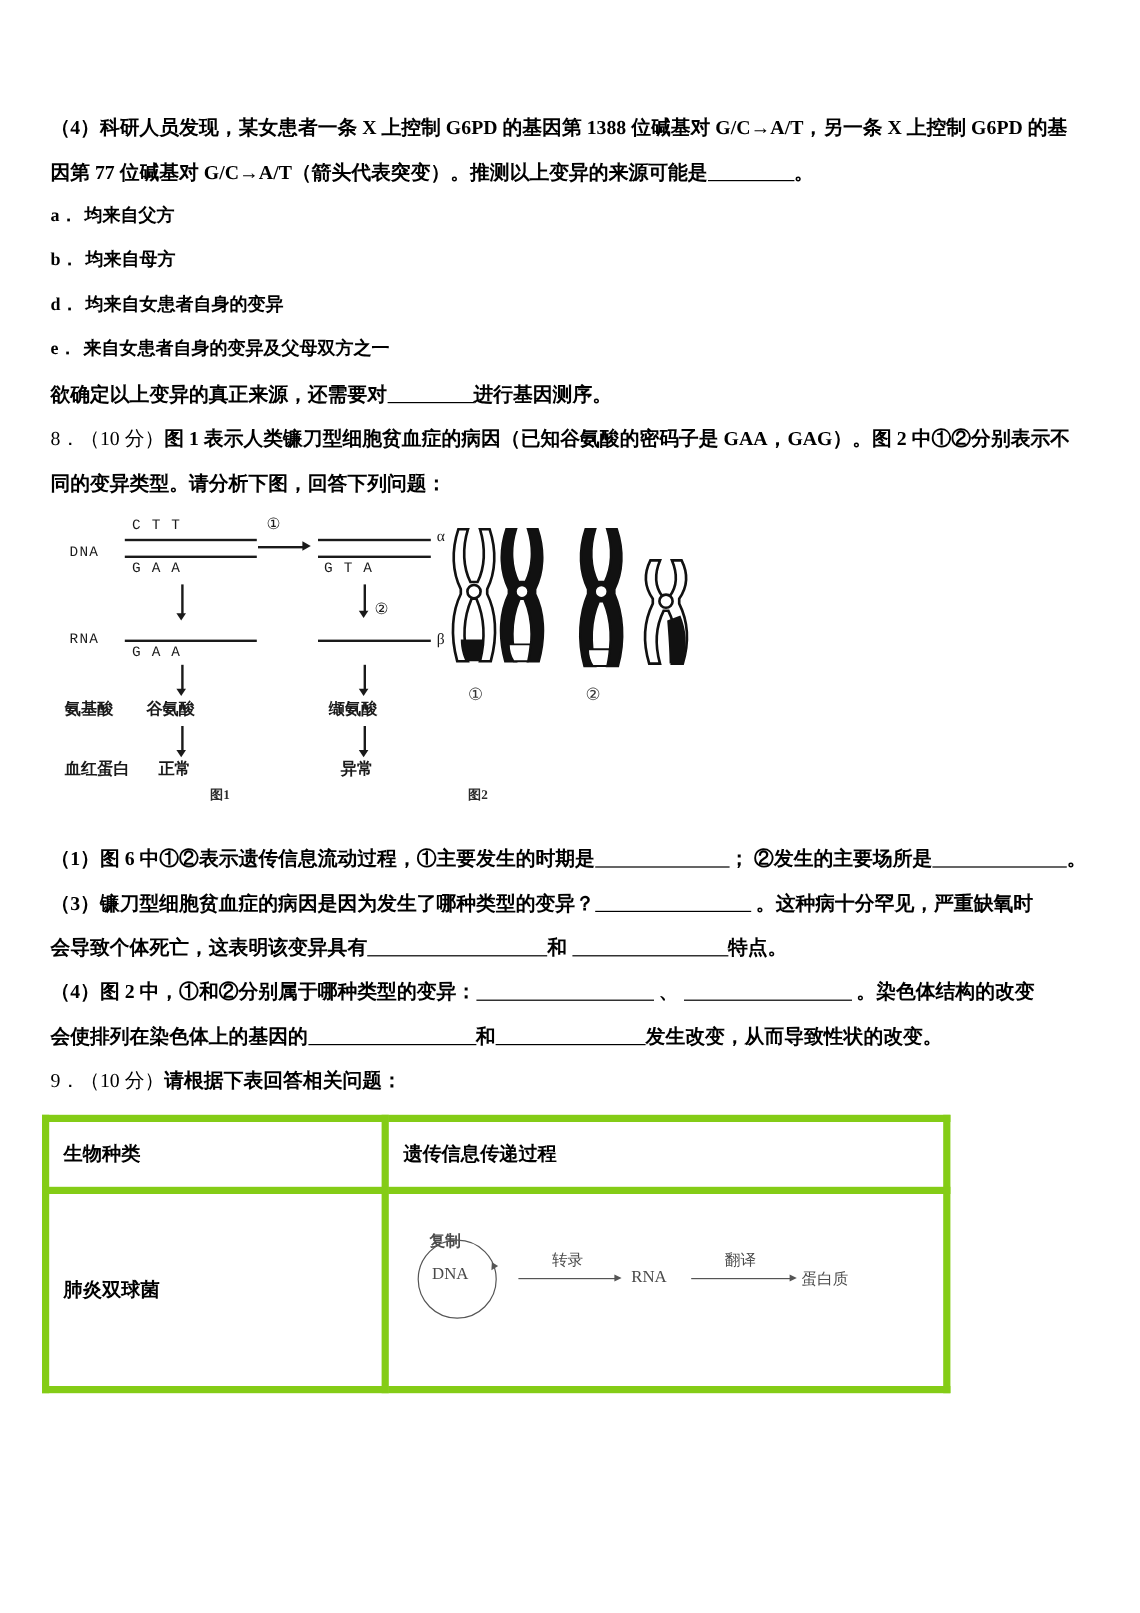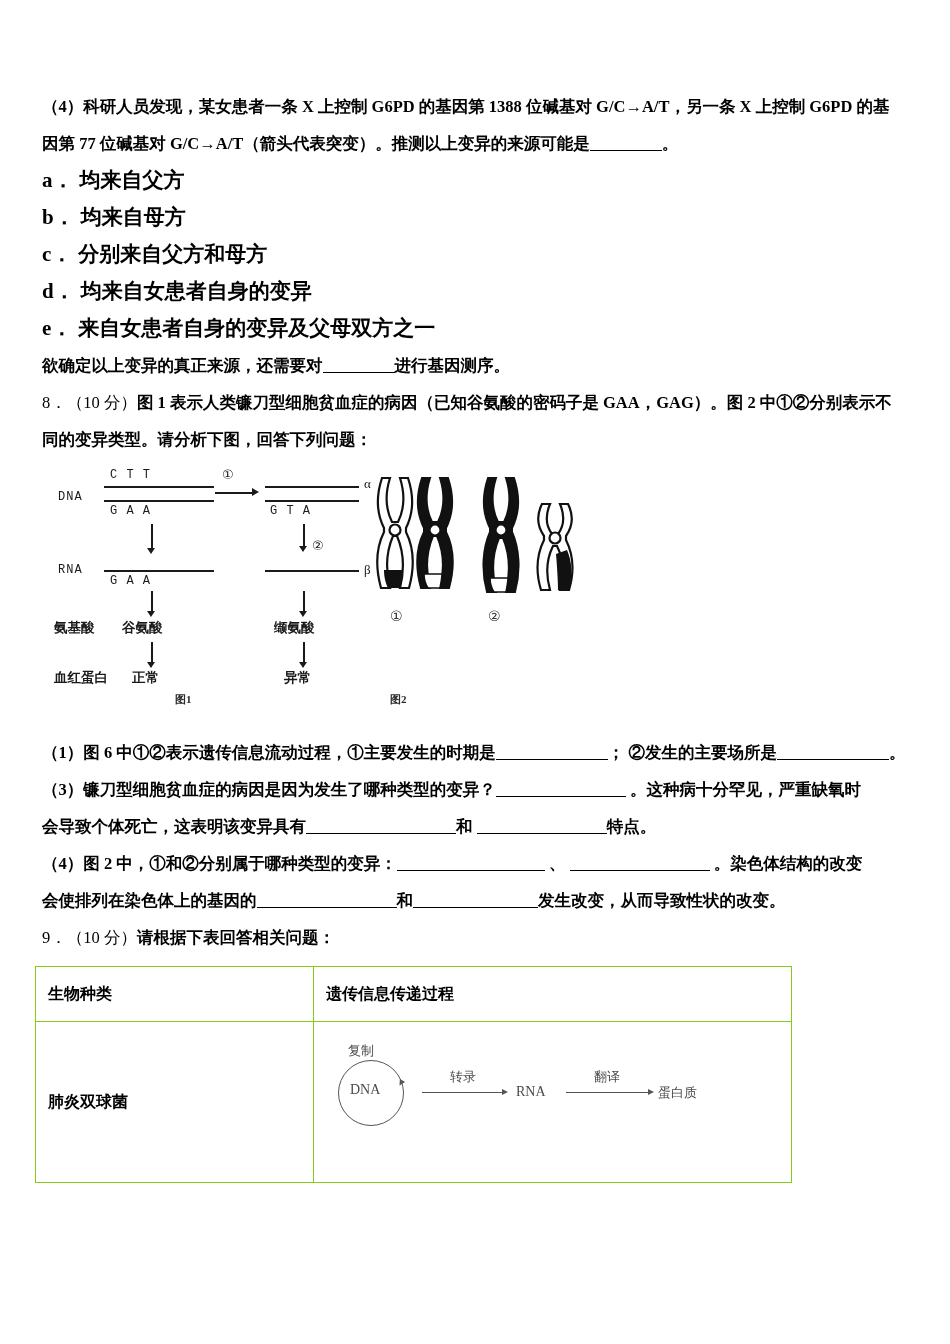--- a/index.html
+++ b/index.html
@@ -35,21 +35,21 @@
     font-weight: bold;
     font-family: "Liberation Serif", "DejaVu Serif", serif;
     text-align: justify;
     text-justify: inter-character;
     white-space: normal;
     letter-spacing: 0px;
   }
   .para.narrow { text-align: left; }
 
   .opt {
-    font-size: 21px;
+    font-size: 15px;
     line-height: 37px;
     font-weight: bold;
     padding-left: 0px;
   }
   .opt .optkey {
     font-family: "Liberation Serif", "DejaVu Serif", serif;
     font-weight: bold;
     margin-right: 6px;
   }
 
@@ -139,21 +139,21 @@
 
   
   .qtable {
     border-collapse: collapse;
     width: 757px;
     margin-left: -7px;
     margin-top: 10px;
     table-layout: fixed;
   }
   .qtable td {
-    border: 1px solid #84cc16;
+    border: 6px solid #84cc16;
     padding: 9px 12px;
     vertical-align: middle;
     font-size: 16px;
     font-weight: bold;
     font-family: "Liberation Sans", "DejaVu Sans", sans-serif;
     color: #000;
   }
   .qtable td.c1 { width: 253px; }
   .qtable td.hdr { height: 36px; vertical-align: middle; }
   .qtable td.bodycell { height: 142px; }
@@ -196,21 +196,20 @@
 
 <div id="page">
   <div class="content">
 
     <div class="para"><span>（4）</span><span>科研人员发现，某女患者一条 X 上控制 G6PD 的基因第 1388 位碱基对 G/C→A/T，另一条 X 上控制 G6PD 的基</span></div>
 
     <div class="para narrow"><span>因第 77 位碱基对 G/C→A/T（箭头代表突变）。推测以上变异的来源可能是</span><span class="blank-m"></span><span>。</span></div>
 
     <div class="opt"><span class="optkey">a．</span><span>均来自父方</span></div>
     <div class="opt"><span class="optkey">b．</span><span>均来自母方</span></div>
-    <div class="opt"><span class="optkey">c．</span><span>分别来自父方和母方</span></div>
     <div class="opt"><span class="optkey">d．</span><span>均来自女患者自身的变异</span></div>
     <div class="opt"><span class="optkey">e．</span><span>来自女患者自身的变异及父母双方之一</span></div>
 
     <div class="para narrow"><span>欲确定以上变异的真正来源，还需要对</span><span class="blank-m"></span><span>进行基因测序。</span></div>
 
     <div class="para"><span class="qnum">8．</span><span class="qnum">（10 分）</span><span>图 1 表示人类镰刀型细胞贫血症的病因（已知谷氨酸的密码子是 GAA，GAG）。图 2 中①②分别表示不</span></div>
     <div class="para narrow"><span>同的变异类型。请分析下图，回答下列问题：</span></div>
 
     <div class="figure-block">
 
@@ -316,21 +315,21 @@
       <tbody>
           <tr>
         <td class="c1 hdr">生物种类</td>
         <td class="hdr">遗传信息传递过程</td>
       </tr>
       <tr>
         <td class="c1 bodycell">肺炎双球菌</td>
         <td class="bodycell">
           <div class="flowdiag">
 
-            <span class="fd-cn" style="left:22px; top:0px;">复制</span>
+            <span class="fd-cn" style="left:22px; top:10px;font-weight:bold;">复制</span>
 
             <div class="fd-circle" style="left:12px; top:18px;"></div>
             <span class="fd-text" style="left:24px; top:40px;">DNA</span>
             <div class="fd-arrow" style="left:72px; top:38px; transform:rotate(120deg);"></div>
 
             <span class="fd-cn" style="left:124px; top:26px;">转录</span>
             <div class="fd-line" style="left:96px; top:50px; width:82px;"></div>
             <div class="fd-arrow" style="left:176px; top:47px;"></div>
 
             <span class="fd-text" style="left:190px; top:42px;">RNA</span>

